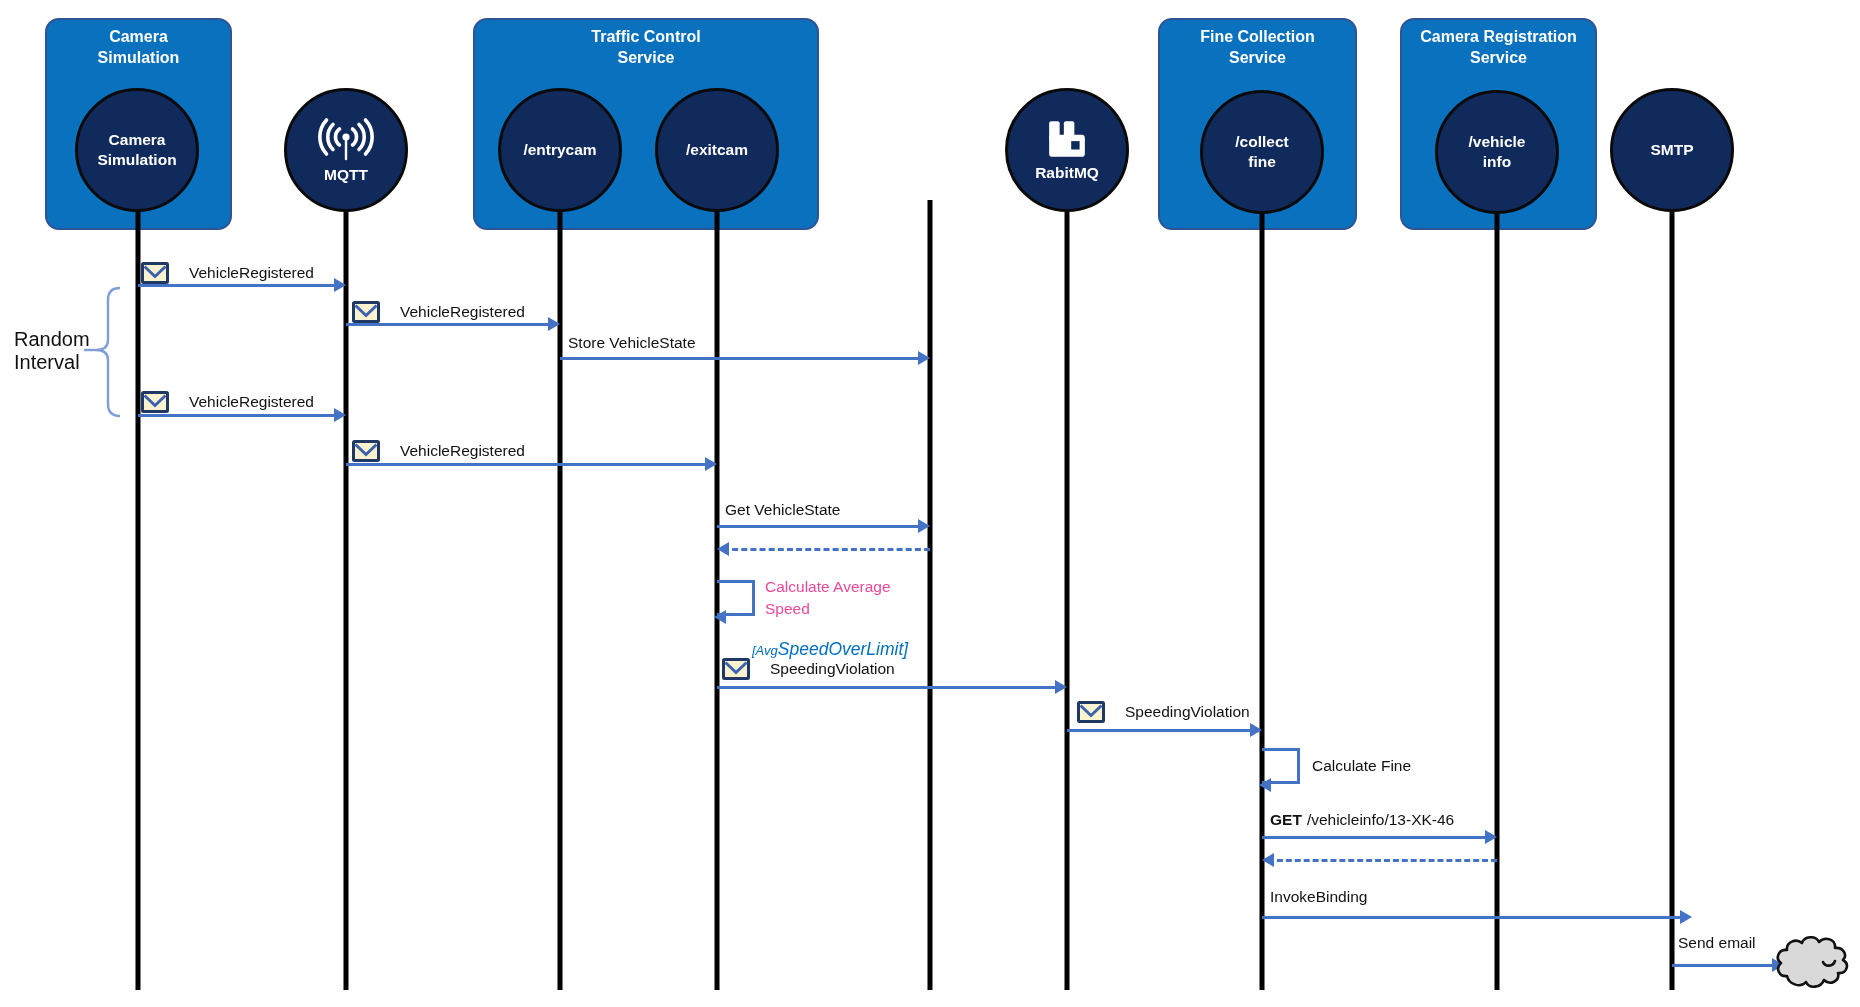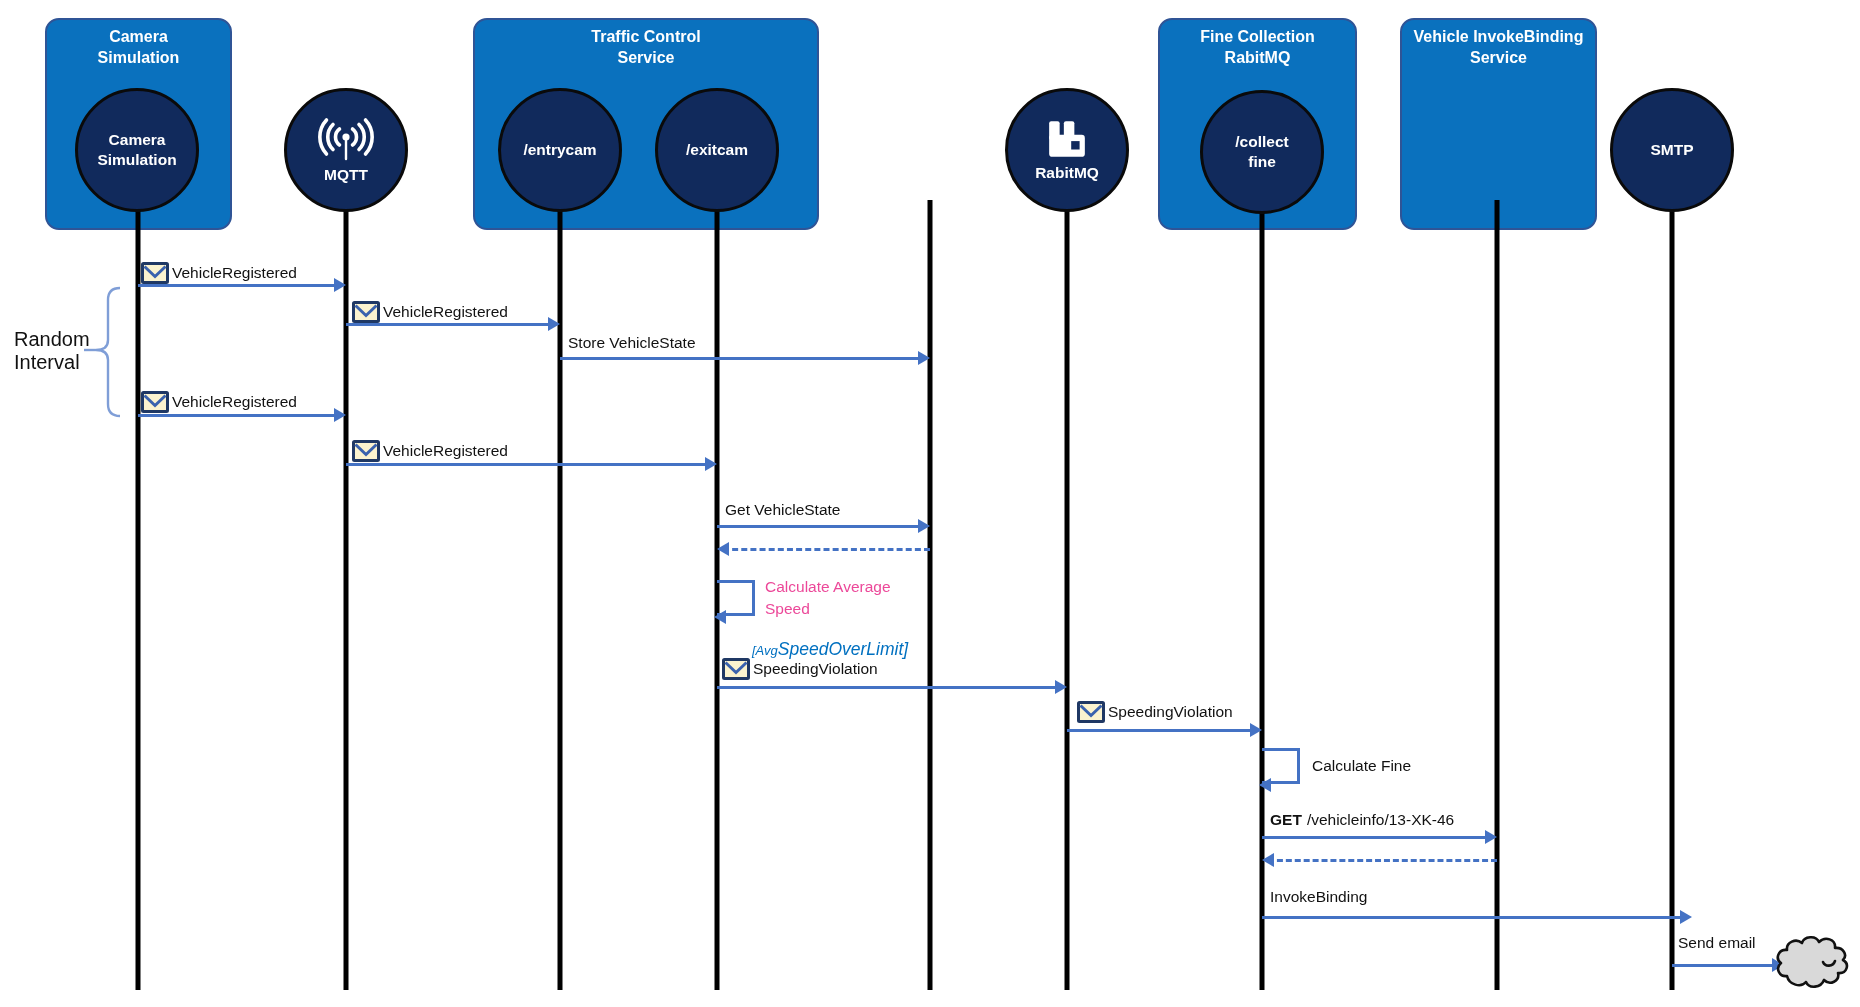--- a/index.html
+++ b/index.html
@@ -14,21 +14,21 @@
   .lifeline{position:absolute;top:200px;height:790px;width:5px;background:#000;z-index:2;transform:translateX(-50%);}
 
   
   .endpoint{position:absolute;width:124px;height:124px;border-radius:50%;background:#112a5c;border:3px solid #0a0a0a;
             z-index:3;display:flex;flex-direction:column;align-items:center;justify-content:center;
             color:#fff;font-weight:bold;font-size:15.5px;text-align:center;line-height:20px;box-sizing:border-box;}
   .endpoint .ep-label{white-space:pre-line;}
   .icon-svg{display:block;margin-bottom:3px;}
 
   
-  .msg-label{position:absolute;display:flex;align-items:center;gap:3px;font-size:15.5px;color:#111;z-index:4;white-space:nowrap;}
+  .msg-label{position:absolute;display:flex;align-items:center;gap:20px;font-size:15.5px;color:#111;z-index:4;white-space:nowrap;}
   .plain-label{position:absolute;font-size:15.5px;color:#111;z-index:4;white-space:nowrap;}
   .wrap-label{position:absolute;font-size:15.5px;color:#ec4899;z-index:4;line-height:22px;}
   .arrow{position:absolute;z-index:4;height:0;border-top:3.5px solid #4472c4;}
   .arrow.right::after{content:"";position:absolute;right:-6px;top:-8.75px;width:0;height:0;
     border:7px solid transparent;border-left:12px solid #4472c4;border-right:none;}
   .arrow.left::before{content:"";position:absolute;left:-6px;top:-8.75px;width:0;height:0;
     border:7px solid transparent;border-right:12px solid #4472c4;border-left:none;}
   .arrow.dashed{border-top-style:dashed;}
   .selfloop{position:absolute;z-index:4;width:38px;height:36px;border:3.5px solid #4472c4;border-left:none;box-sizing:border-box;}
   .selfloop::after{content:"";position:absolute;left:-3px;bottom:-10.5px;width:0;height:0;
@@ -47,24 +47,24 @@
 
 <div class="canvas">
 
   <div class="svc-box" style="left:45px;top:18px;width:183px;height:208px">
     <div class="svc-title" style="width:110px">Camera Simulation</div>
   </div>
   <div class="svc-box" style="left:473px;top:18px;width:342px;height:208px">
     <div class="svc-title" style="width:150px">Traffic Control Service</div>
   </div>
   <div class="svc-box" style="left:1158px;top:18px;width:195px;height:208px">
-    <div class="svc-title" style="width:140px">Fine Collection RabitMQ</div>
+    <div class="svc-title" style="width:140px">Fine Collection Service</div>
   </div>
   <div class="svc-box" style="left:1400px;top:18px;width:193px;height:208px">
-    <div class="svc-title" style="width:175px">Vehicle InvokeBinding Service</div>
+    <div class="svc-title" style="width:175px">Camera Registration Service</div>
   </div>
 
   <div class="lifeline" style="left:138px"></div>
   <div class="lifeline" style="left:346px"></div>
   <div class="lifeline" style="left:560px"></div>
   <div class="lifeline" style="left:717px"></div>
   <div class="lifeline" style="left:930px"></div>
   <div class="lifeline" style="left:1067px"></div>
   <div class="lifeline" style="left:1262px"></div>
   <div class="lifeline" style="left:1497px"></div>
@@ -104,20 +104,23 @@
       <rect x="3" y="3" width="10" height="18" rx="2" fill="#fff"></rect>
       <rect x="17" y="3" width="10" height="18" rx="2" fill="#fff"></rect>
       <rect x="24" y="22" width="8" height="8" fill="#112a5c"></rect>
     </svg>
     <span class="ep-label">RabitMQ</span>
   </div>
 
   <div class="endpoint" style="left:1200px;top:90px">
     <span class="ep-label" style="width:70px">/collect fine</span>
   </div>
+  <div class="endpoint" style="left:1435px;top:90px">
+    <span class="ep-label" style="width:70px">/vehicle info</span>
+  </div>
   <div class="endpoint" style="left:1610px;top:88px">
     <span class="ep-label">SMTP</span>
   </div>
 
   <div class="note" style="left:14px;top:328px;width:84px">Random Interval</div>
   <svg class="abs" style="left:84px;top:284px;z-index:4" width="42" height="140" viewBox="0 0 42 140">
     <path d="M36,4 Q24,4 24,16 L24,56 Q24,66 12,66 Q24,66 24,76 L24,120 Q24,132 36,132" fill="none" stroke="#7f9ed7" stroke-width="2.4"></path>
     <line x1="0" y1="66" x2="12" y2="66" stroke="#7f9ed7" stroke-width="2.4"></line>
   </svg>
 

